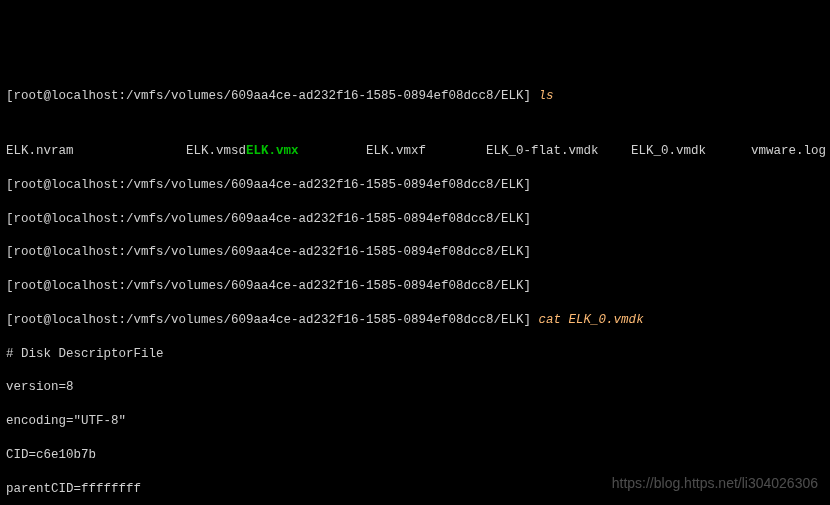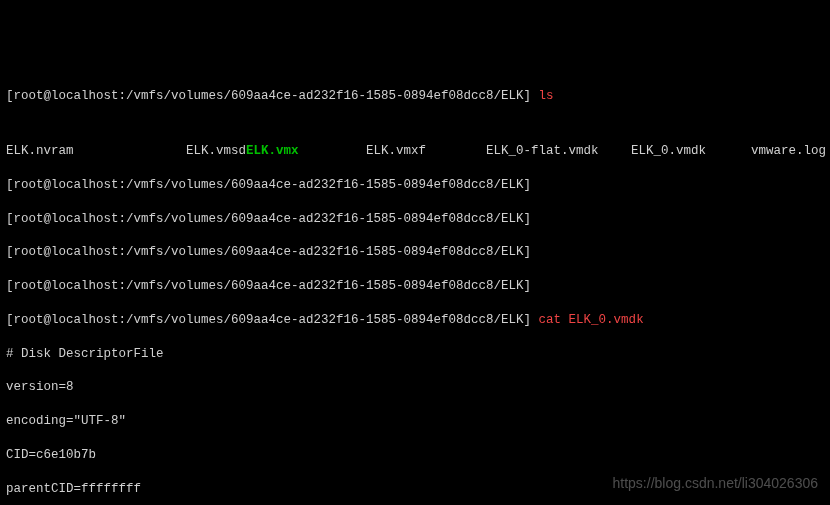--- a/index.html
+++ b/index.html
@@ -11,21 +11,21 @@
       line-height: 1.35;
       width: 830px;
       height: 505px;
       padding: 4px 6px;
       position: relative;
       overflow: hidden;
       white-space: pre;
     }
     .line { display: block; }
     .prompt { color: #d0d0d0; text-align: center; }
-    .cmd { color: #ef4444; }
+    .cmd { color: #fdba74; font-style: italic; }
     .file { color: #d0d0d0; }
     .exec { color: #00c000; font-weight: bold; }
     .watermark {
       position: absolute;
       bottom: 12px;
       right: 12px;
       color: rgba(220,220,220,0.35);
       font-size: 14px;
       font-family: Arial, sans-serif;
       white-space: nowrap;
@@ -71,16 +71,16 @@
 
 
 
 
 
 
 
 
 </div>
 
-<div class="watermark">https://blog.csdn.net/li304026306</div>
+<div class="watermark">https://blog.https.net/li304026306</div>
 
 
 
 
 </body></html>

